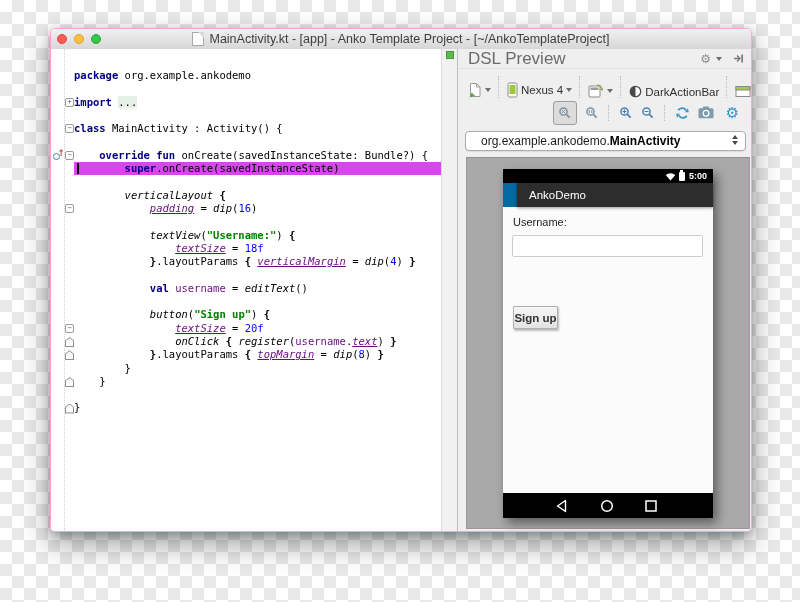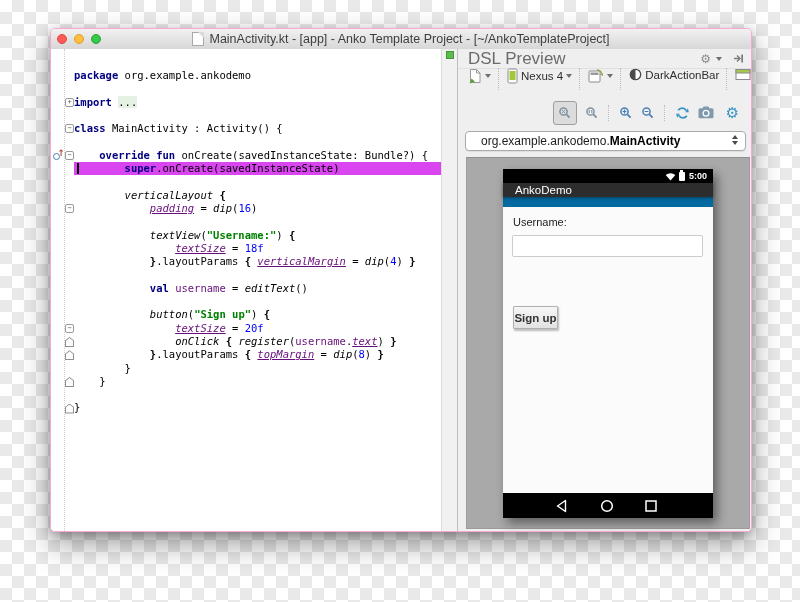--- a/index.html
+++ b/index.html
@@ -72,21 +72,21 @@
     border-left:1px solid #dcdcdc;border-right:1px solid #bfbfbf;box-sizing:border-box;}
   .inspect-square{position:absolute;left:4px;top:2px;width:8px;height:8px;background:#5dbb4d;border:1px solid #459a38;box-sizing:border-box;}
   
   .panel{position:absolute;left:407px;top:20px;right:0;bottom:0;background:#efefef;}
   .panel-header{position:absolute;left:0;top:0;right:0;height:19px;display:flex;align-items:center;
     border-bottom:1px solid #e0e0e0;}
   .panel-title{font-size:17px;color:#6b6b6b;margin-left:10px;}
   .panel-header-icons{margin-left:auto;display:flex;align-items:center;gap:5px;margin-right:7px;}
   .gear-glyph{font-size:12px;color:#8c8c8c;line-height:1;}
   .caret-down{width:0;height:0;border-left:3px solid transparent;border-right:3px solid transparent;border-top:4px solid #6e6e6e;}
-  .toolbar1{position:absolute;left:0;top:19px;right:0;height:30px;display:flex;align-items:flex-start;padding-left:10px;}
+  .toolbar1{position:absolute;left:0;top:19px;right:0;height:30px;display:flex;align-items:flex-end;padding-left:10px;}
   .toolbar2{position:absolute;left:0;top:49px;right:0;height:29px;display:flex;align-items:center;justify-content:flex-end;padding-right:8px;}
   .titem{display:flex;align-items:center;gap:3px;flex:none;}
   .tlabel{font-size:11.5px;color:#2e2e2e;white-space:nowrap;}
   .tsep{width:1px;height:22px;border-left:1px dotted #bbb;margin:0 7px;flex:none;}
   .tsep2{width:1px;height:16px;border-left:1px dotted #bbb;margin:0 5px;flex:none;}
   .zoombtn{width:22px;height:22px;border:1px solid #9e9e9e;border-radius:3px;background:#dcdcdc;
     display:flex;align-items:center;justify-content:center;flex:none;margin-right:4px;}
   .icbtn{display:flex;align-items:center;justify-content:center;flex:none;margin:0 4px;}
   .gear-blue{font-size:15px;color:#3794c4;line-height:1;}
   
@@ -102,21 +102,21 @@
   .preview-area{position:absolute;left:8px;top:108px;width:284px;height:372px;background:#a9a9a9;
     box-shadow:inset 0 1px 0 #8f8f8f,inset 1px 0 0 #9b9b9b,inset -1px 0 0 #9b9b9b,inset 0 -1px 0 #9b9b9b;}
   
   .phone{position:absolute;left:37px;top:12px;width:210px;height:349px;background:#0369a1;
     box-shadow:4px 5px 10px rgba(0,0,0,.45);}
   .statusbar{position:absolute;left:0;top:0;right:0;height:14px;background:#000;
     display:flex;align-items:center;justify-content:flex-end;padding-right:6px;gap:3px;}
   .status-time{color:#fff;font-size:9px;font-weight:bold;}
   .battery{width:6px;height:9px;background:#fff;border-radius:1px;position:relative;margin-right:1px;}
   .battery::before{content:"";position:absolute;top:-1.5px;left:1.5px;width:3px;height:1.5px;background:#fff;}
-  .actionbar{position:absolute;left:0;top:14px;right:0;height:14px;background:#2d2d2d;
+  .actionbar{position:absolute;left:14px;top:14px;right:0;height:24px;background:#2d2d2d;
     display:flex;align-items:center;box-shadow:0 1px 3px rgba(0,0,0,.4);z-index:2;}
   .actionbar-title{color:#fff;font-size:11.5px;margin-left:12px;}
   .phone-content{position:absolute;left:0;top:38px;right:0;bottom:25px;background:#fbfbfb;}
   .uname-label{position:absolute;left:10px;top:9px;font-size:11px;color:#222;}
   .uname-field{position:absolute;left:9px;top:28px;width:191px;height:22px;box-sizing:border-box;
     background:#fff;border:1px solid #ccc;border-radius:2px;}
   .signup-btn{position:absolute;left:10px;top:59px;width:45px;height:23px;box-sizing:border-box;
     background:linear-gradient(#f6f6f6,#e2e2e2);border:1px solid #b0b0b0;border-radius:1px;
     box-shadow:1px 1.5px 2px rgba(0,0,0,.25);
     display:flex;align-items:center;justify-content:center;

